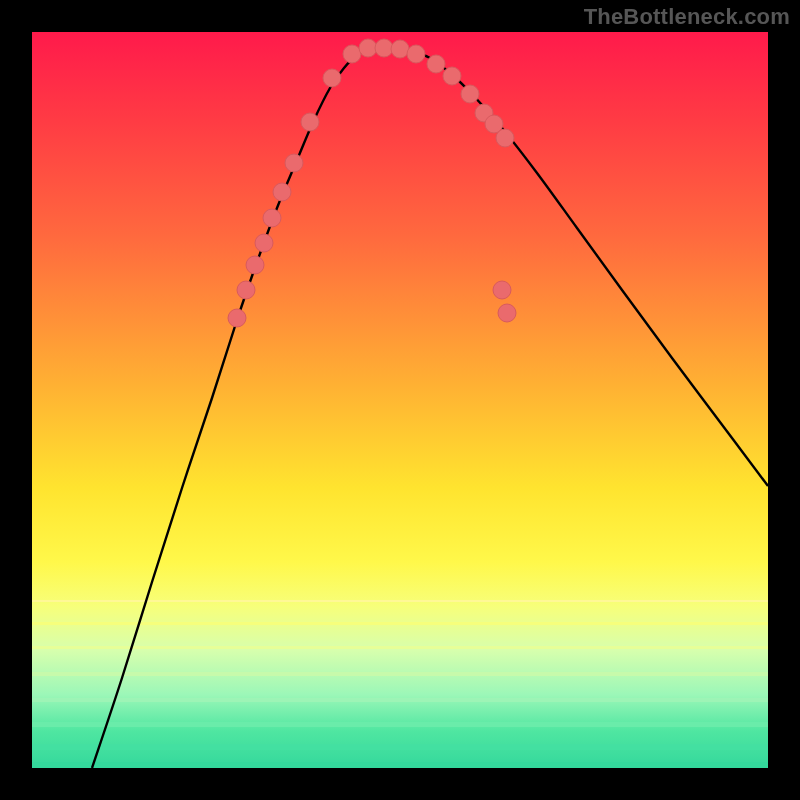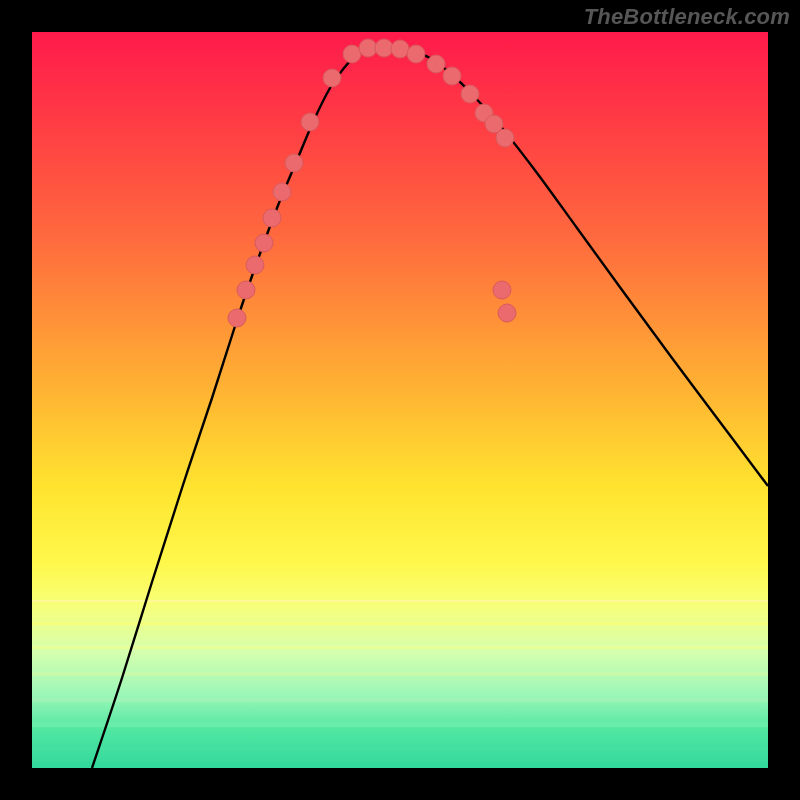--- a/index.html
+++ b/index.html
@@ -10,21 +10,20 @@
     background: #000;
     overflow: hidden;
   }
   .frame {
     position: absolute;
     left: 0;
     top: 0;
     width: 800px;
     height: 800px;
     background: #000;
-    font-style: italic;
   }
   .plot-area {
     position: absolute;
     left: 32px;
     top: 32px;
     width: 736px;
     height: 736px;
     background: linear-gradient(
       to bottom,
       #ff1a4b 0%,

